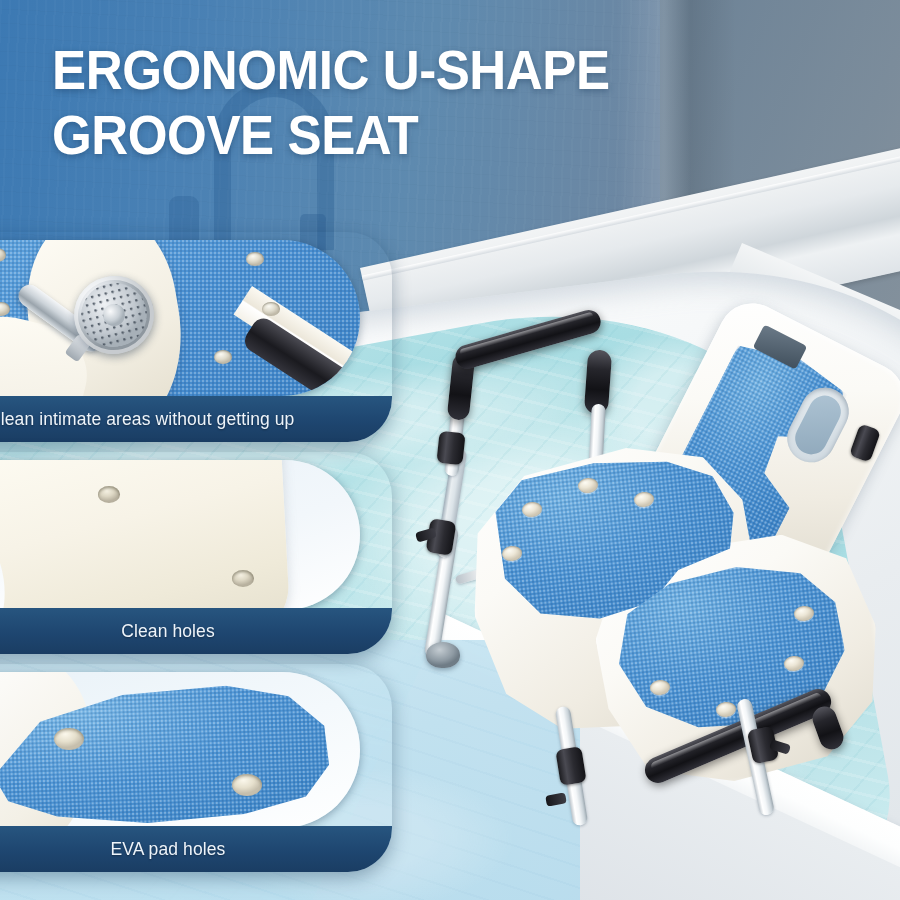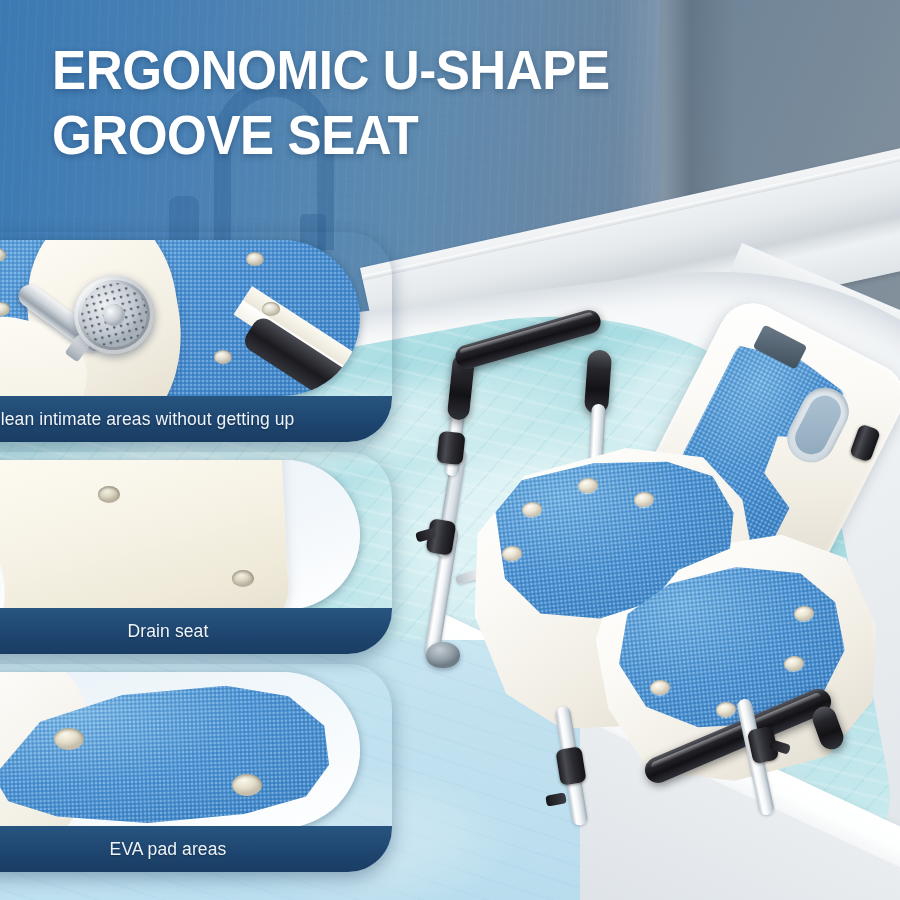--- a/index.html
+++ b/index.html
@@ -461,37 +461,37 @@
     <div class="card" style="top:452px;height:202px;">
       <div class="card-photo" style="height:150px;">
         <div class="p2">
           <div class="p2-seat"></div>
           <div class="p2-notch"></div>
           <div class="p2-h" style="left:124px;top:26px;width:22px;height:17px;"></div>
           <div class="p2-h" style="left:258px;top:110px;width:22px;height:17px;"></div>
         </div>
       </div>
       <div class="card-cap cap-center">
-        <span>Drain seat</span>
+        <span>Clean holes</span>
       </div>
     </div>
 
     <div class="card" style="top:664px;height:208px;">
       <div class="card-photo" style="height:156px;">
         <div class="p3">
           <div class="p3-white"></div>
           <div class="p3-pad">
             <div class="eva-tex"></div>
           </div>
           <div class="p3-h" style="left:80px;top:56px;width:30px;height:22px;"></div>
           <div class="p3-h" style="left:258px;top:102px;width:30px;height:22px;"></div>
         </div>
       </div>
       <div class="card-cap cap-center">
-        <span>EVA pad areas</span>
+        <span>EVA pad holes</span>
       </div>
     </div>
   </div>
 
   <div class="title">
     <span>ERGONOMIC U-SHAPE</span>
     <span>GROOVE SEAT</span>
   </div>
 
 </div>

